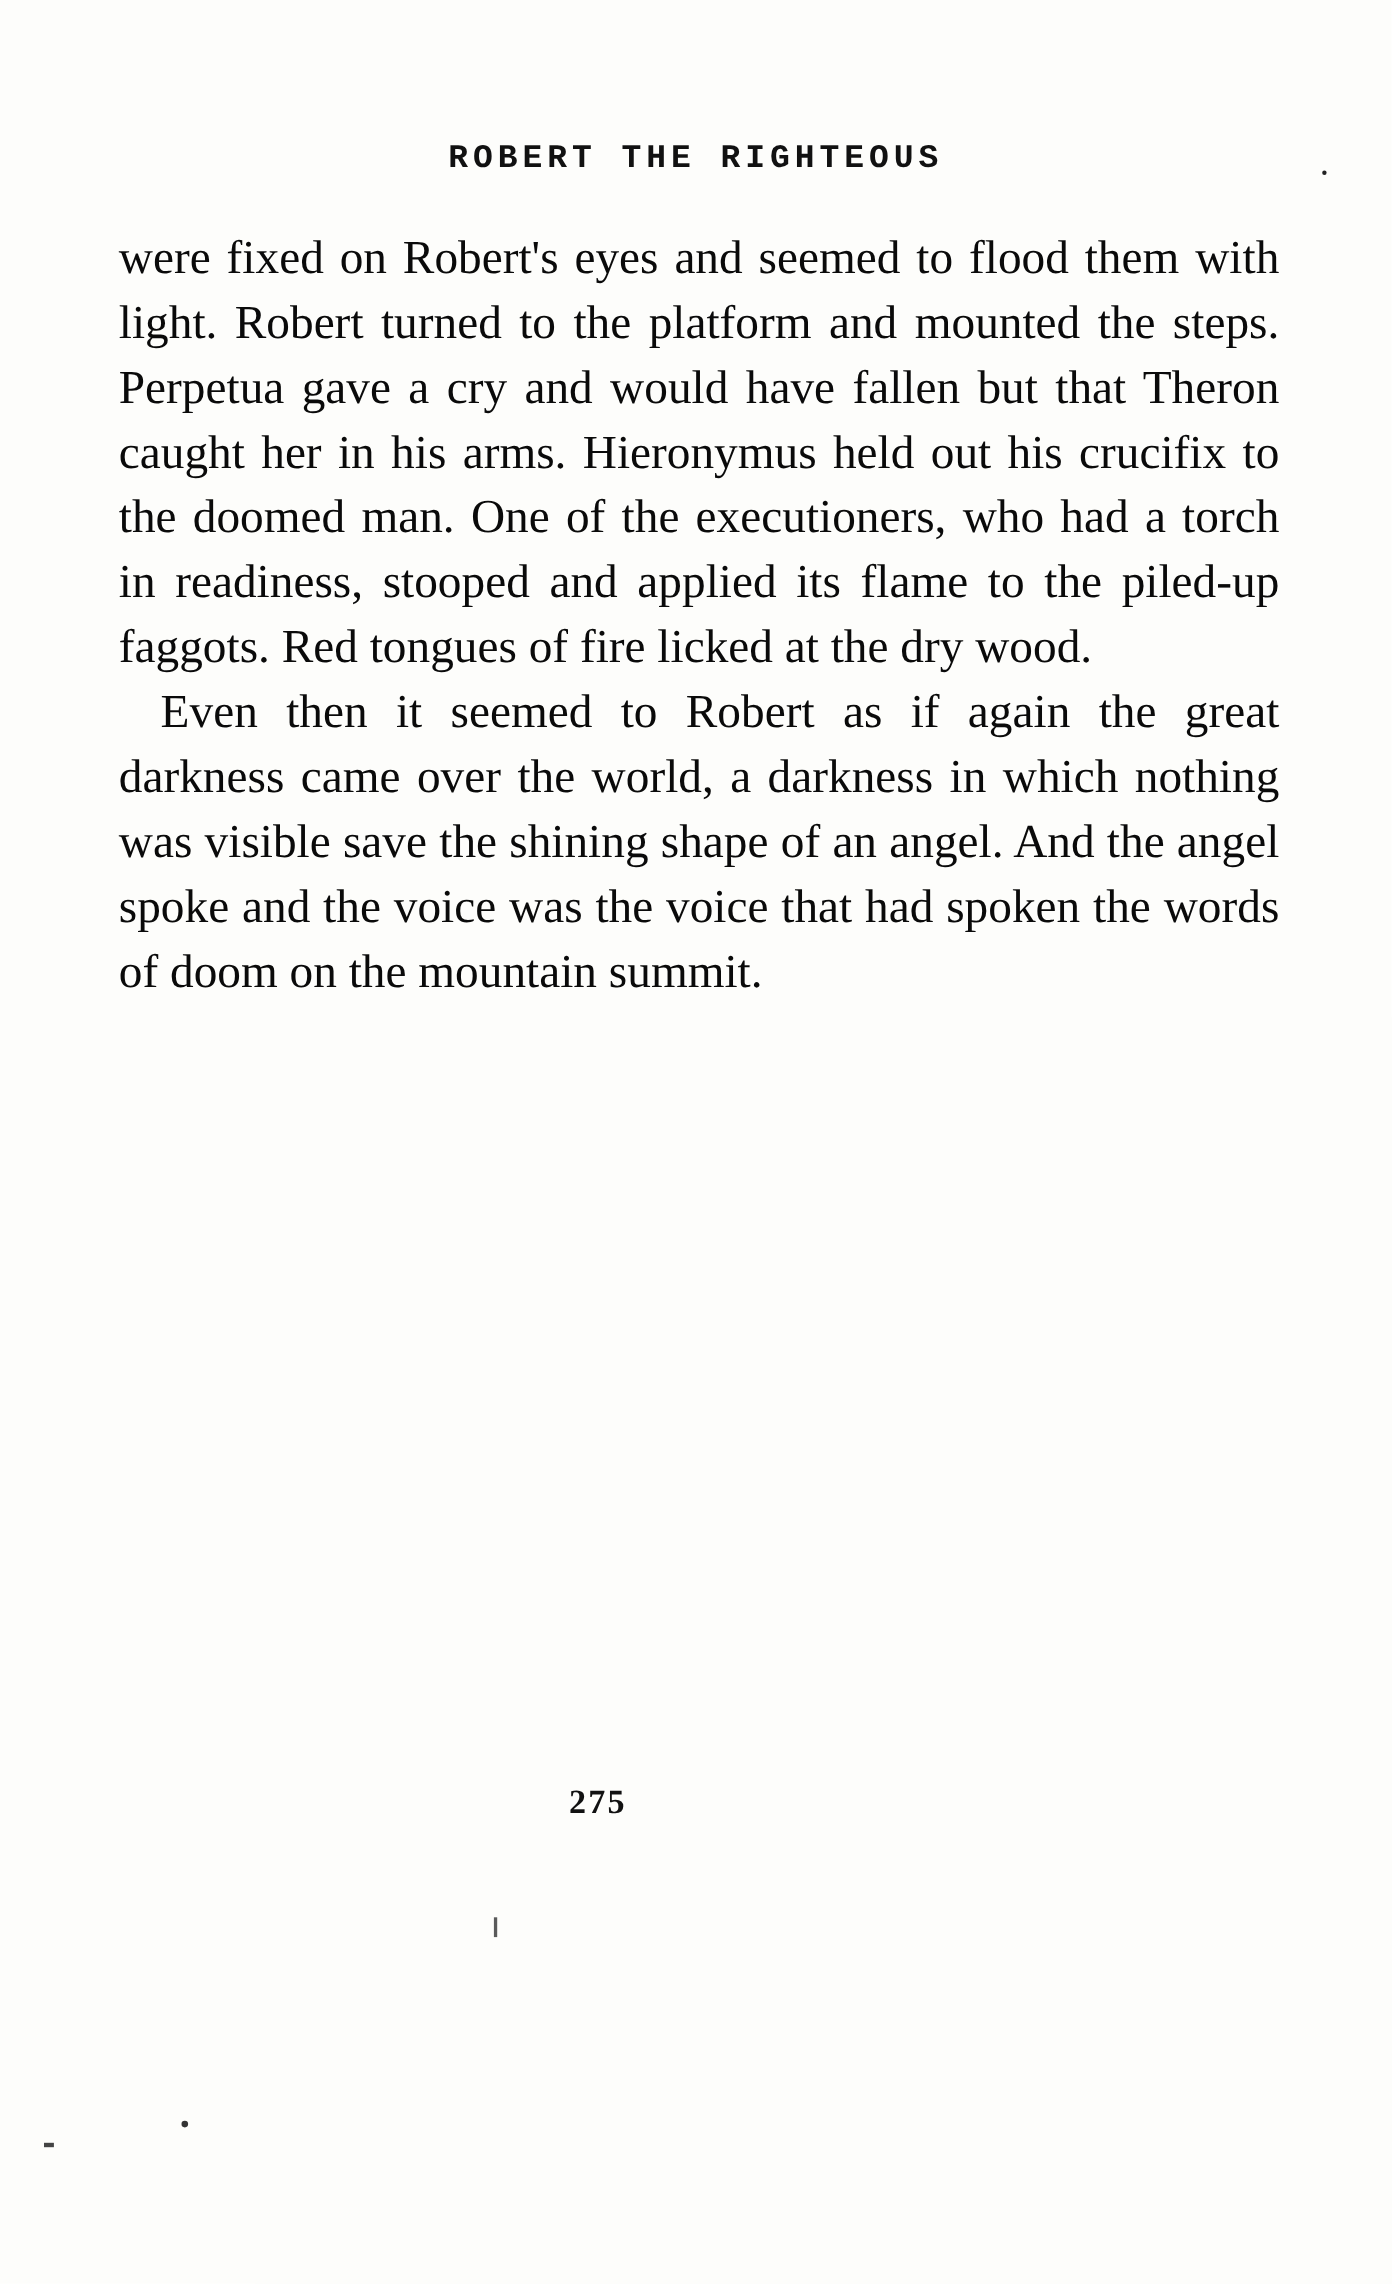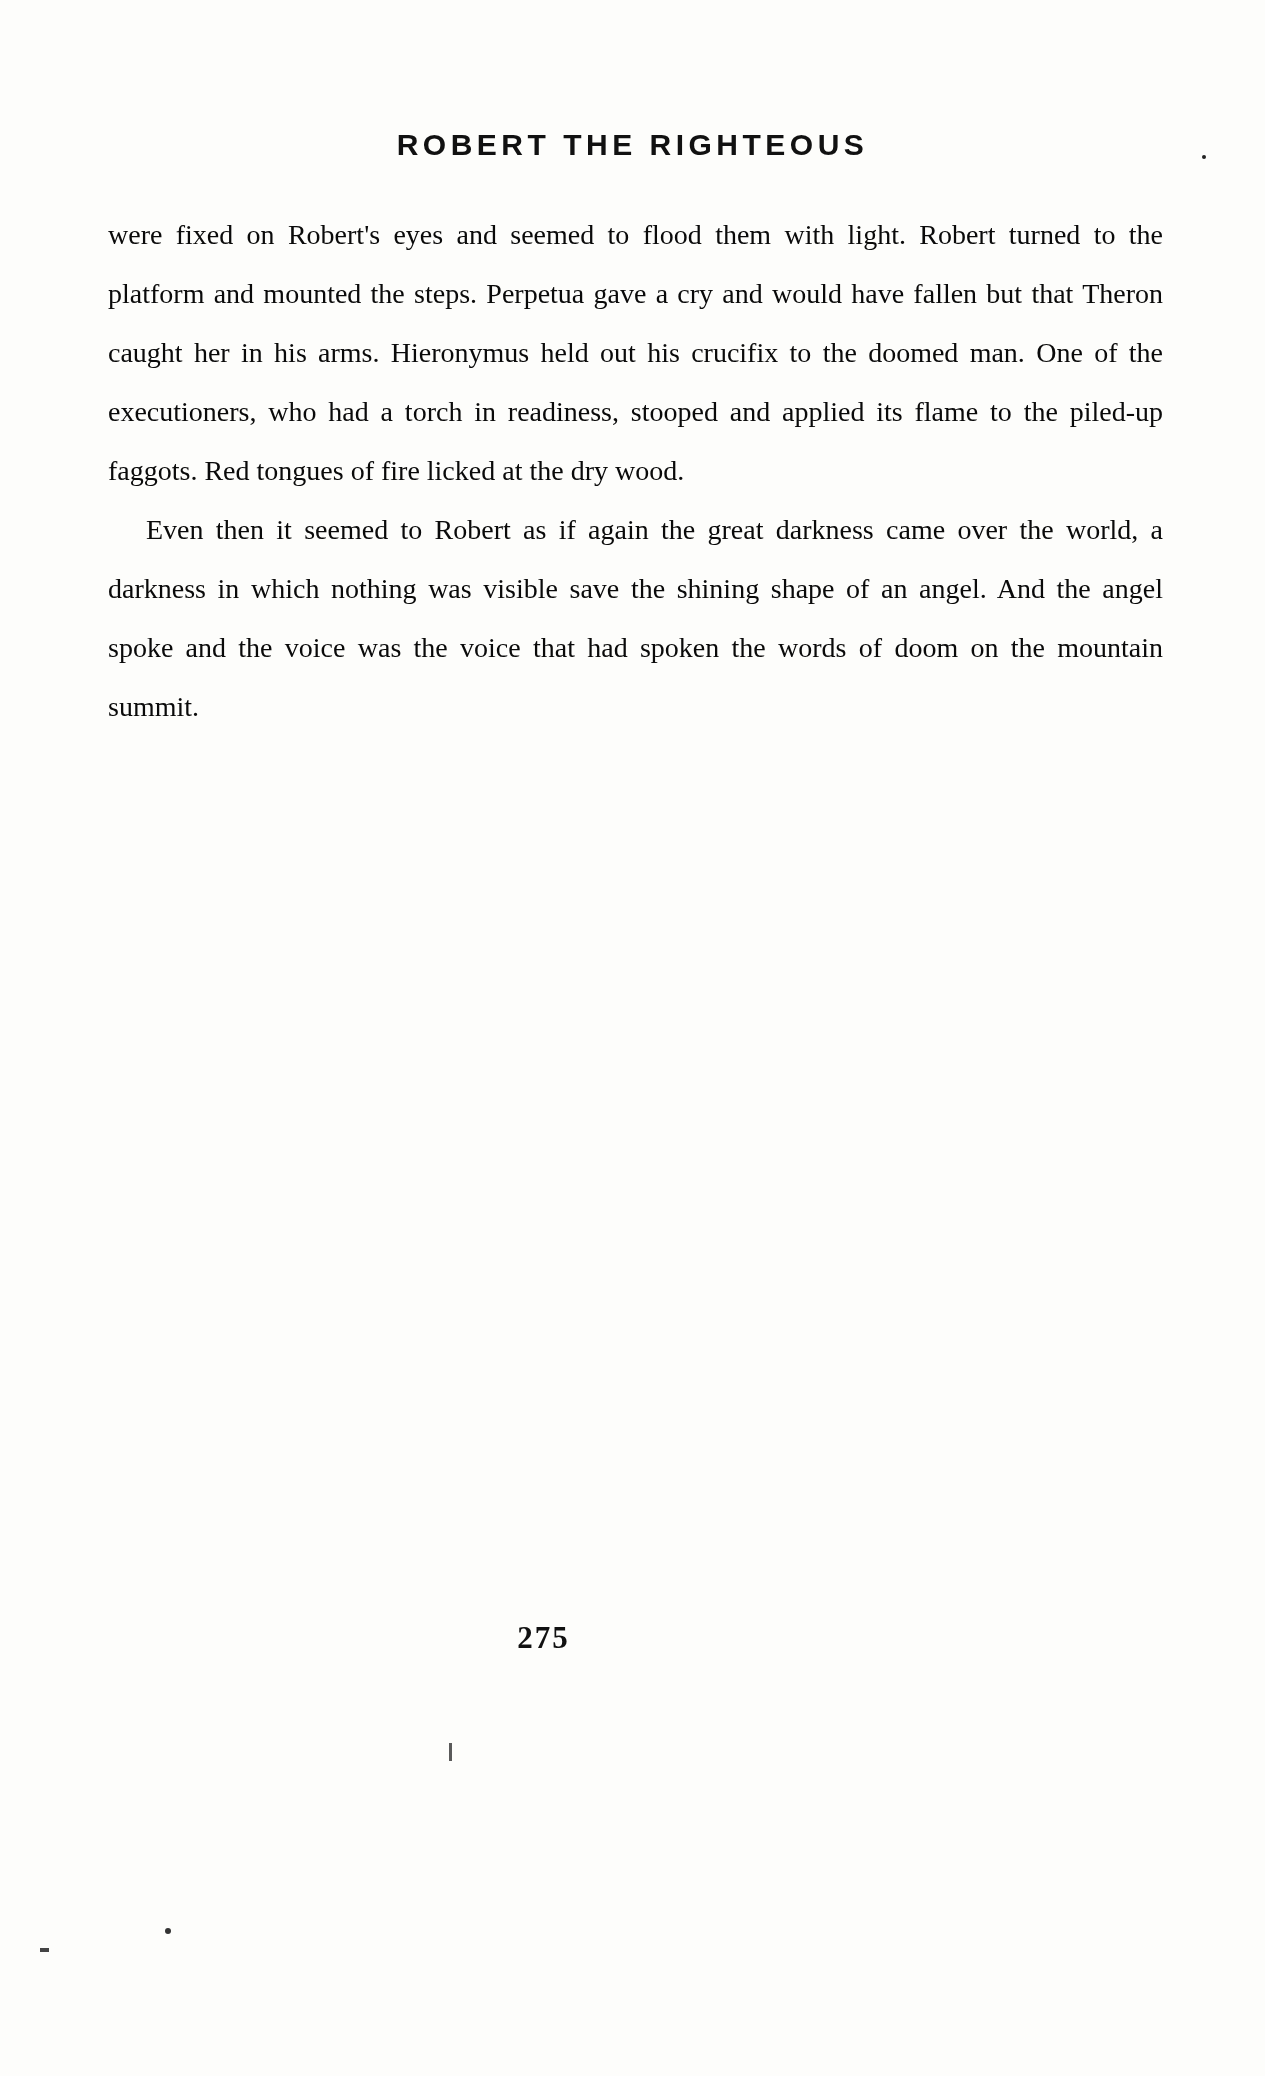--- a/index.html
+++ b/index.html
@@ -24,21 +24,21 @@
     height: 2076px;
     background: #fdfdfb;
   }
 
   .running-head {
     position: absolute;
     top: 128px;
     left: 0;
     width: 1265px;
     text-align: center;
-    font-family: Liberation Sans, sans-serif;
+    font-family: Liberation Mono, monospace;
     font-weight: bold;
     font-size: 30px;
     letter-spacing: 4.5px;
     color: #111111;
   }
 
   .head-dot {
     position: absolute;
     top: 155px;
     left: 1202px;
@@ -46,21 +46,21 @@
     height: 4px;
     background: #222;
     border-radius: 50%;
   }
 
   .text-block {
     position: absolute;
     top: 205px;
     left: 108px;
     width: 1055px;
-    font-size: 28px;
+    font-size: 43px;
     line-height: 59px;
     color: #0a0a0a;
     text-align: justify;
     text-justify: inter-word;
   }
 
   .para {
     margin: 0;
     text-indent: 0;
   }

